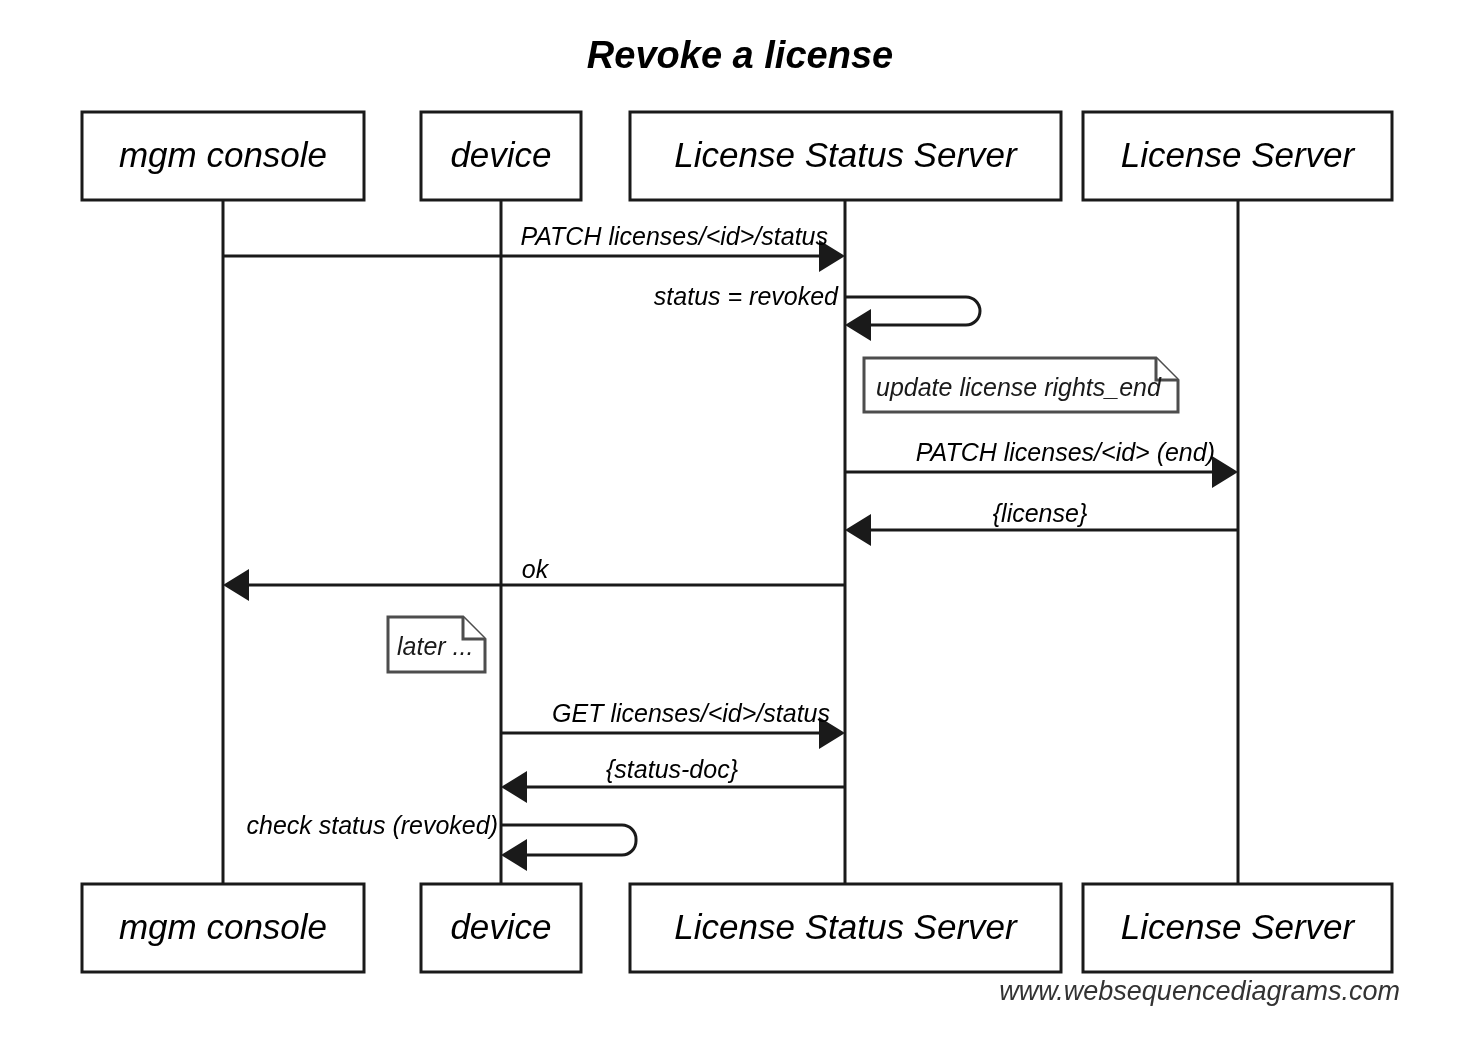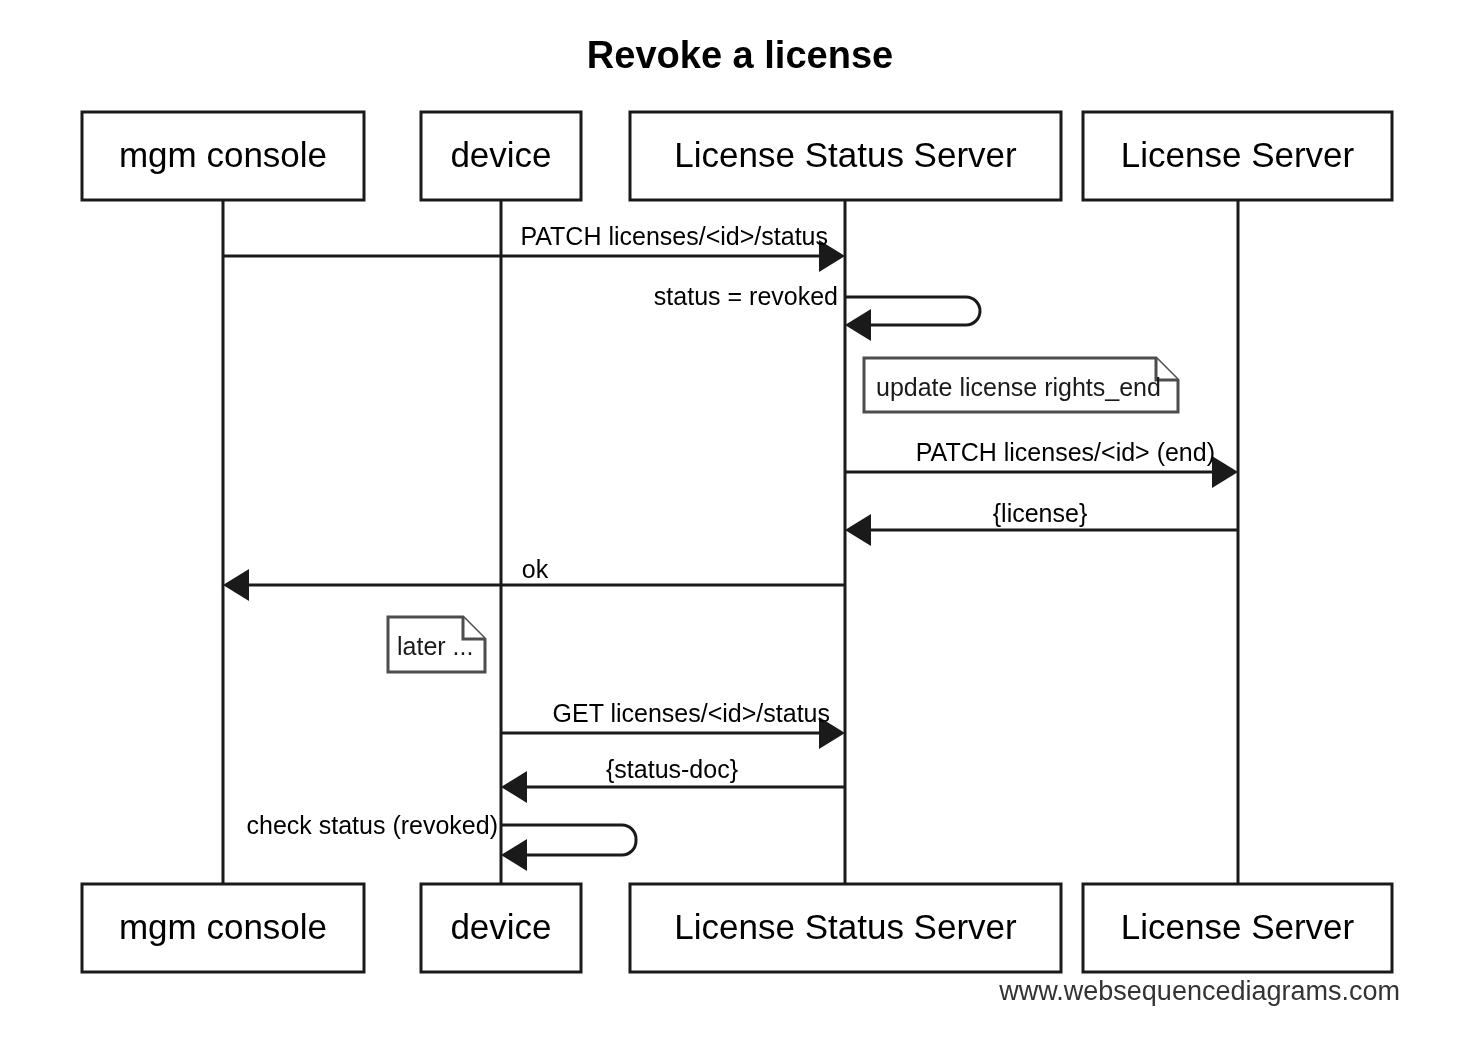--- a/index.html
+++ b/index.html
@@ -12,20 +12,21 @@
     height: 1042px;
     font-family: "Liberation Sans", sans-serif;
     color: #000000;
     overflow: hidden;
   }
   #diagram-root {
     position: relative;
     width: 1202px;
     height: 1042px;
     background: #000000;
+    font-style: italic;
   }
   svg#seq-svg {
     display: block;
     width: 1484px;
     height: 1042px;
     background: #ffffff;
   }
   .participant-box {
     fill: #ffffff;
     stroke: #1a1a1a;

